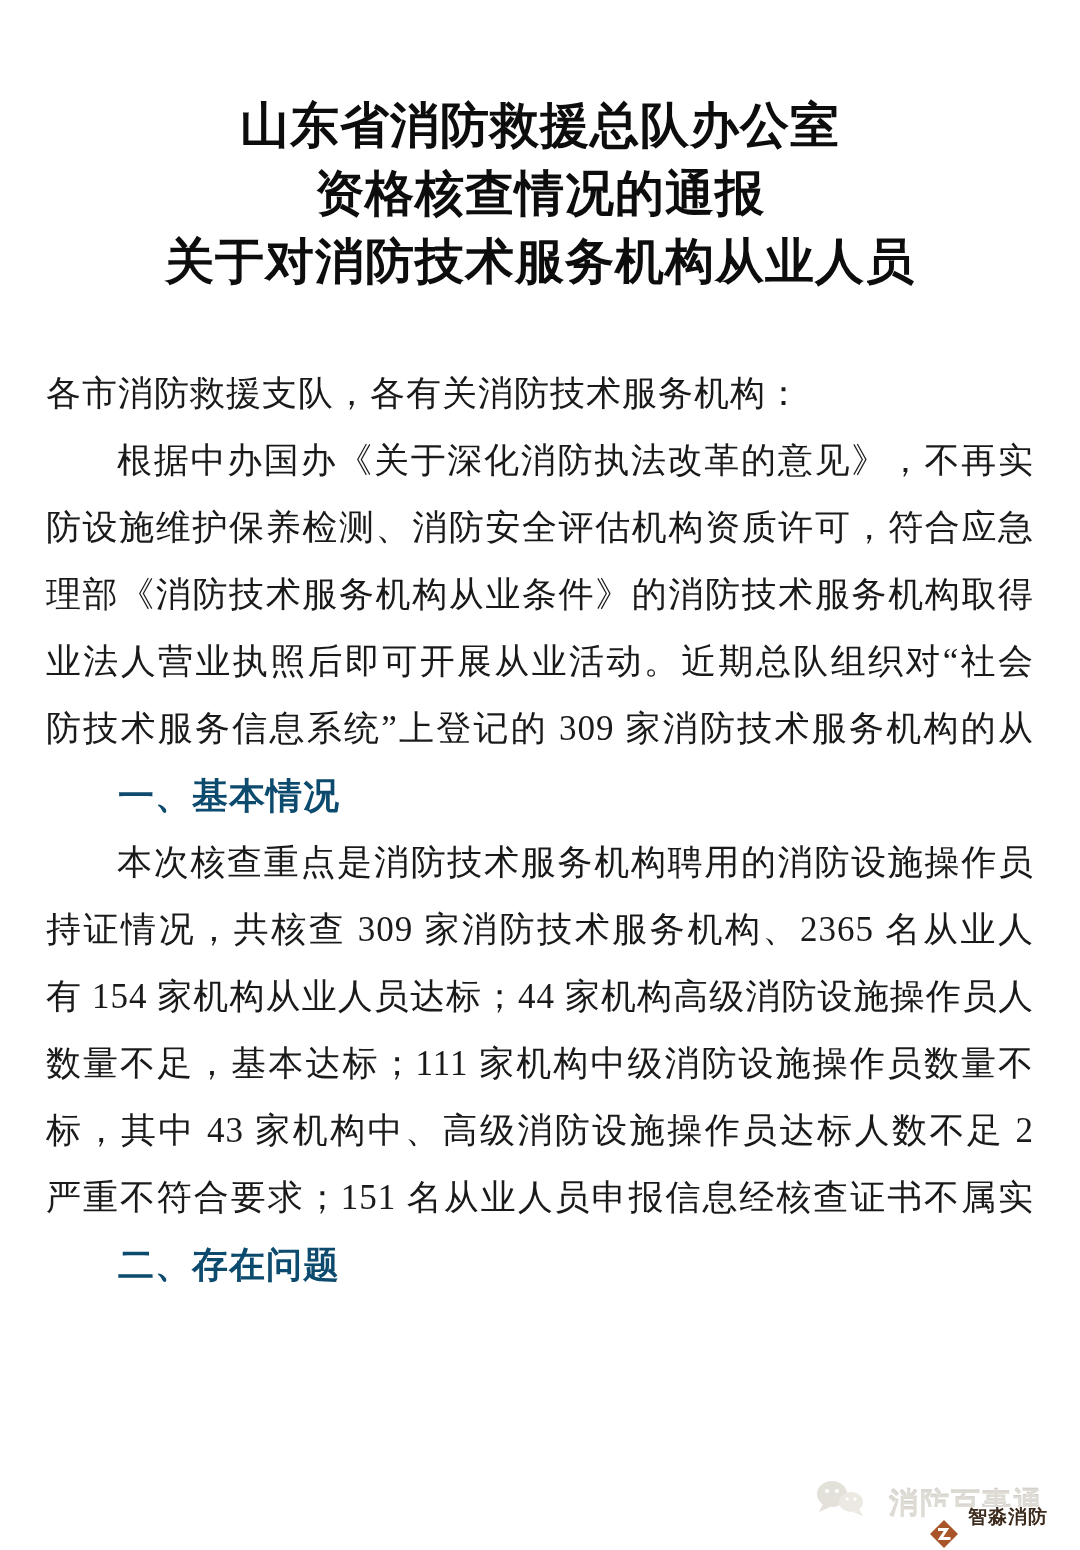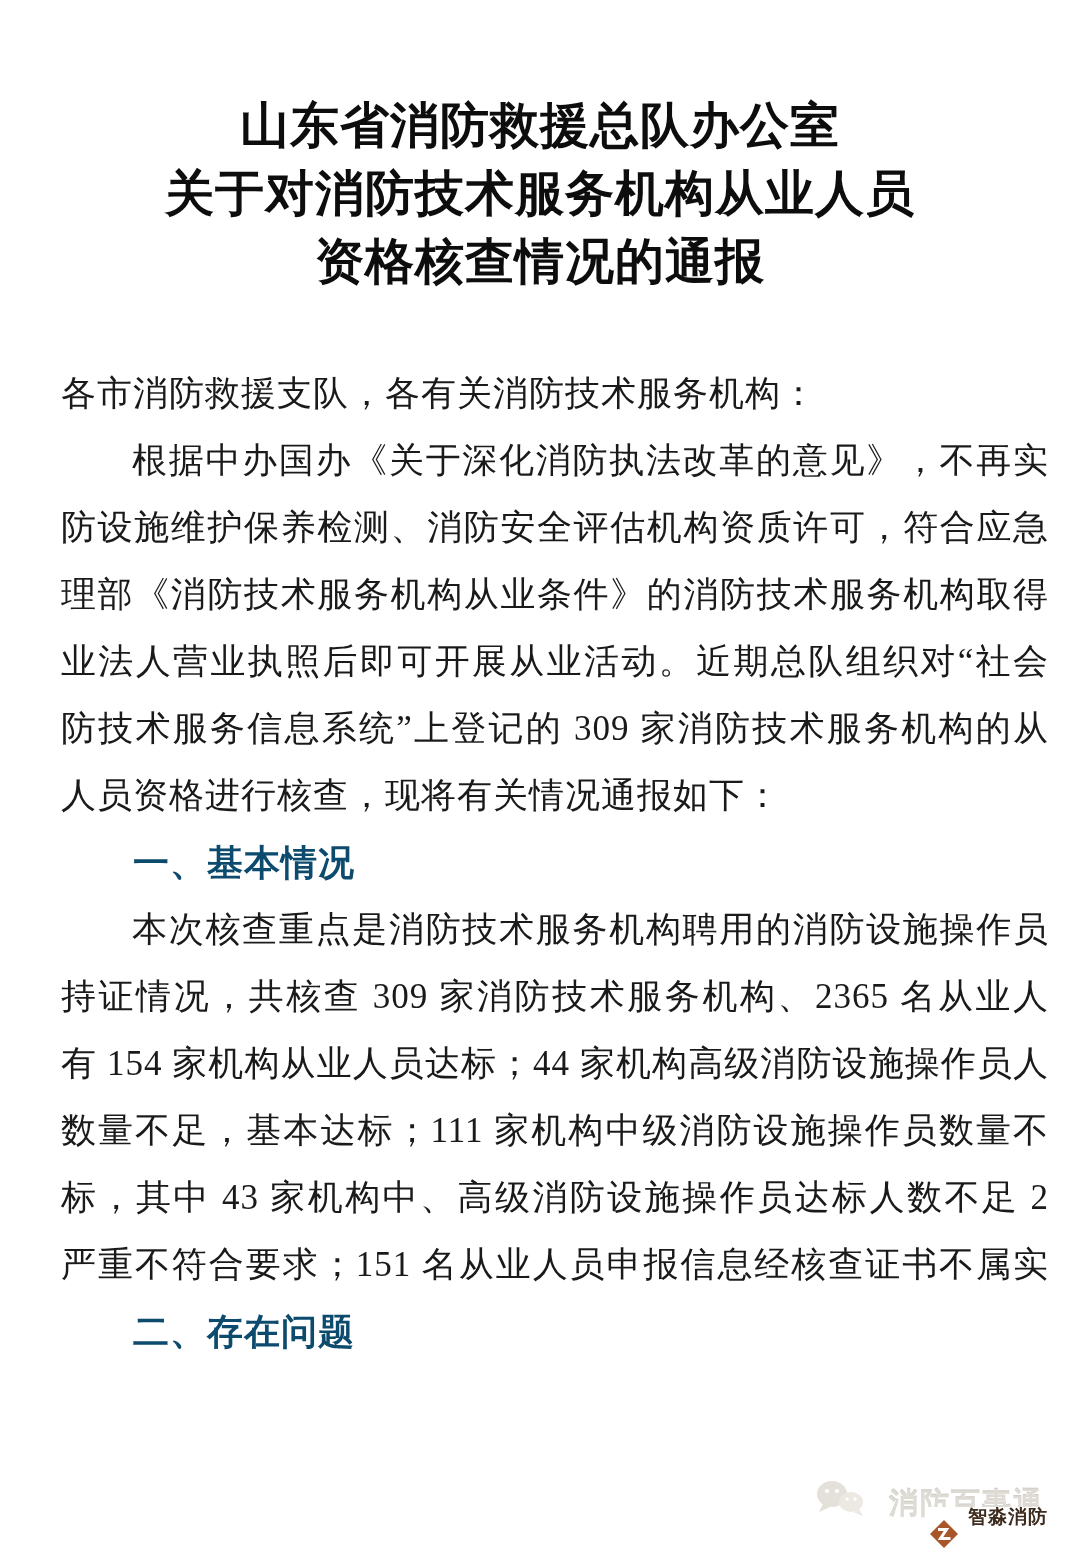--- a/index.html
+++ b/index.html
@@ -22,21 +22,21 @@
   .title-line {
     font-size: 49px;
     font-weight: bold;
     line-height: 68px;
     letter-spacing: 1px;
     color: #0d0d0d;
   }
   .body-block {
     position: absolute;
     top: 360px;
-    left: 61px;
+    left: 46px;
     width: 988px;
   }
   .bline {
     font-size: 35px;
     height: 67px;
     line-height: 67px;
     letter-spacing: 1px;
     color: #1a1a1a;
     overflow: hidden;
   }
@@ -100,32 +100,31 @@
     color: #0c4a6e;
   }
 </style>
 </head>
 <body>
 
 <div class="page">
 
   <header class="title-block">
     <div class="title-line">山东省消防救援总队办公室</div>
+    <div class="title-line">资格核查情况的通报</div>
     <div class="title-line">关于对消防技术服务机构从业人员</div>
-    <div class="title-line">资格核查情况的通报</div>
   </header>
 
   <main class="body-block">
     <div class="bline">各市消防救援支队，各有关消防技术服务机构：</div>
     <div class="bline just ind">根据中办国办《关于深化消防执法改革的意见》，不再实施消</div>
     <div class="bline just">防设施维护保养检测、消防安全评估机构资质许可，符合应急管</div>
     <div class="bline just">理部《消防技术服务机构从业条件》的消防技术服务机构取得企</div>
     <div class="bline just">业法人营业执照后即可开展从业活动。近期总队组织对“社会消</div>
     <div class="bline just">防技术服务信息系统”上登记的 309 家消防技术服务机构的从业</div>
-    <div class="bline">人员资格进行核查，现将有关情况通报如下：</div>
     <div class="bline head">一、基本情况</div>
     <div class="bline just ind">本次核查重点是消防技术服务机构聘用的消防设施操作员的</div>
     <div class="bline just">持证情况，共核查 309 家消防技术服务机构、2365 名从业人员，</div>
     <div class="bline just">有 154 家机构从业人员达标；44 家机构高级消防设施操作员人员</div>
     <div class="bline just">数量不足，基本达标；111 家机构中级消防设施操作员数量不达</div>
     <div class="bline just">标，其中 43 家机构中、高级消防设施操作员达标人数不足 2 人，</div>
     <div class="bline just">严重不符合要求；151 名从业人员申报信息经核查证书不属实或</div>
     <div class="bline head">二、存在问题</div>
   </main>
 

